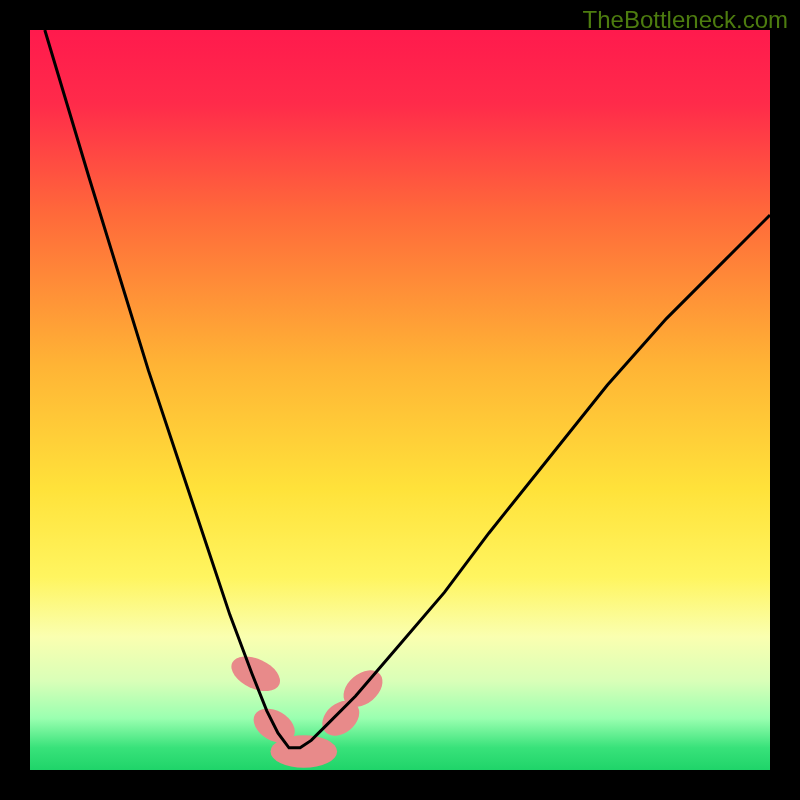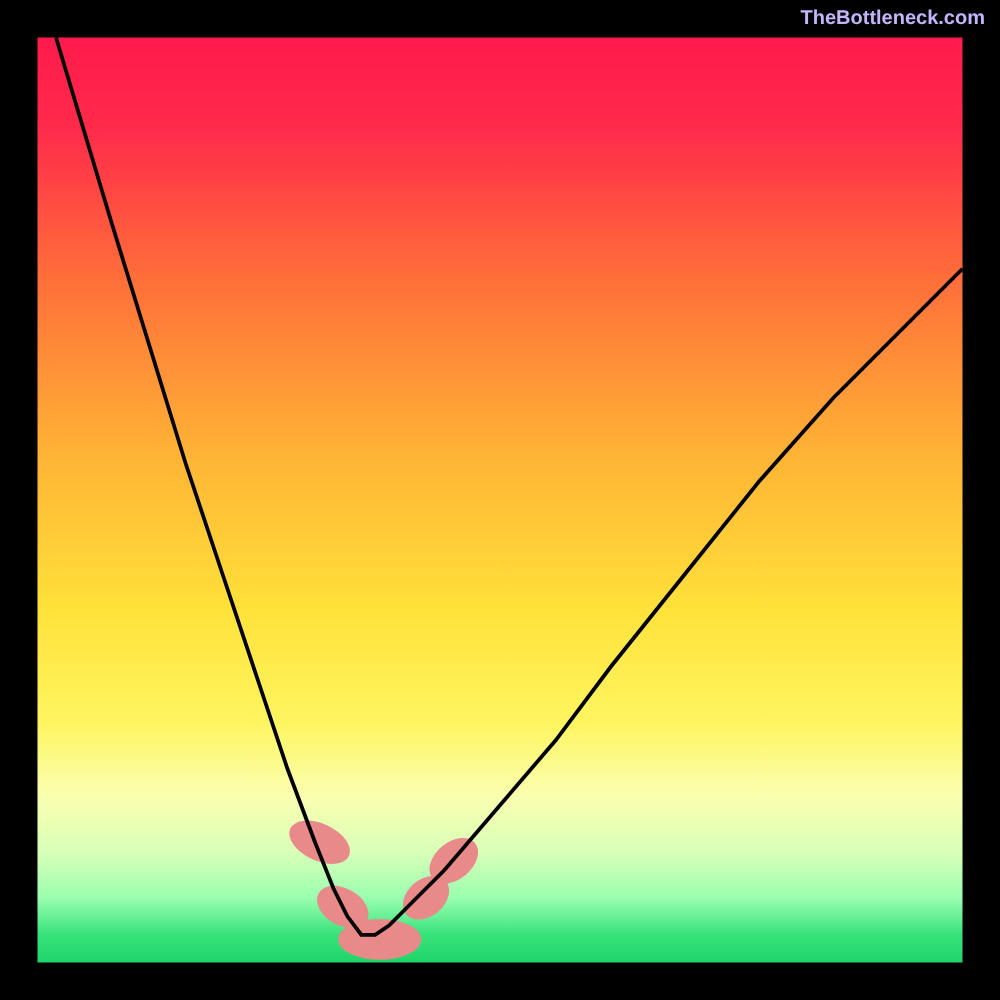--- a/index.html
+++ b/index.html
@@ -15,23 +15,23 @@
     position: absolute;
     top: 0;
     left: 0;
     width: 800px;
     height: 800px;
   }
   .watermark {
     position: absolute;
     top: 6px;
     right: 12px;
-    color: #c4b5fd;
-    font-size: 16px;
-    font-weight: bold;
+    color: #4d7c0f;
+    font-size: 24px;
+    font-weight: normal;
     z-index: 10;
   }
 </style>
 </head>
 <body>
 
 <svg class="frame" viewBox="0 0 800 800">
   <defs>
     <linearGradient id="bg" x1="0" y1="0" x2="0" y2="1">
         <stop offset="0%" stop-color="#ff1a4d"></stop>

